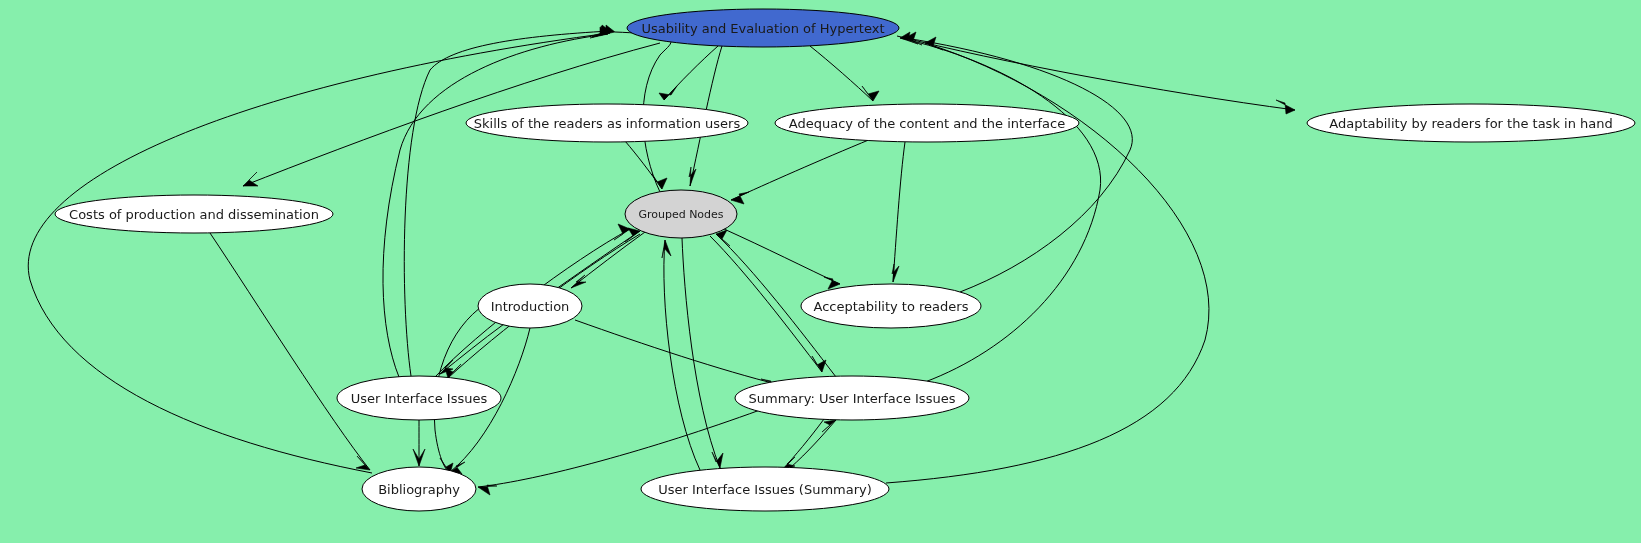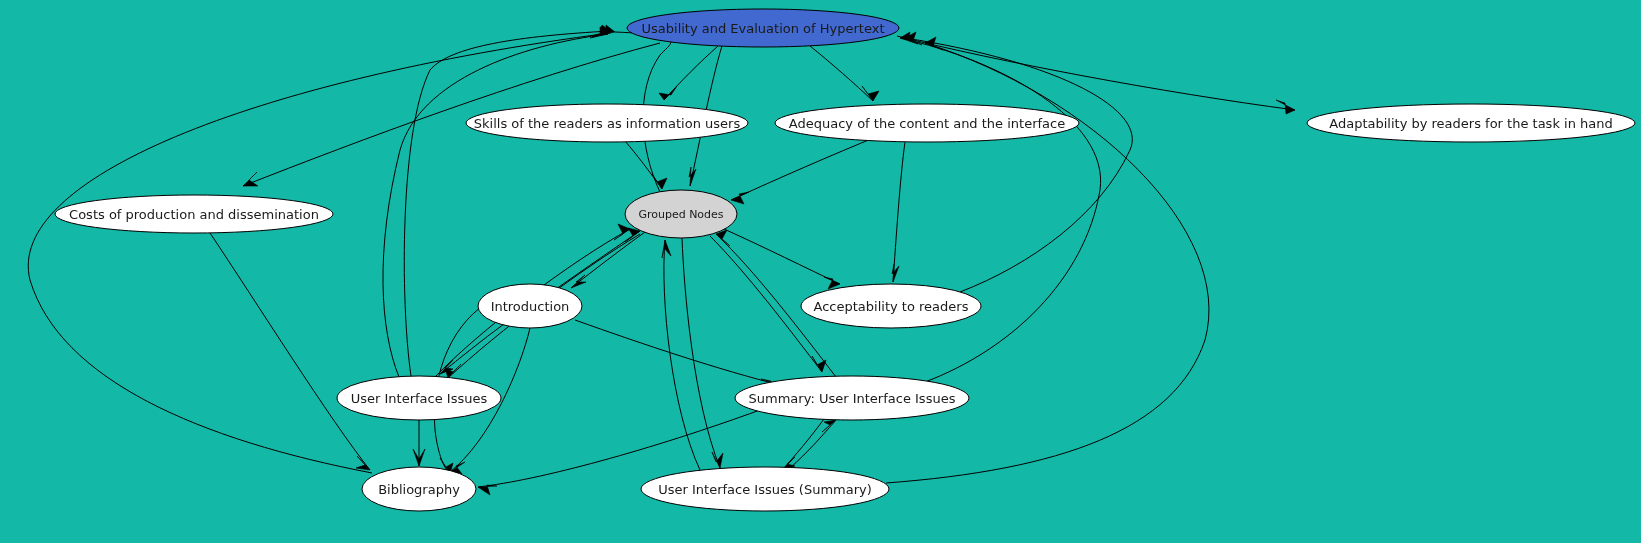--- a/index.html
+++ b/index.html
@@ -4,21 +4,21 @@
 <style>
   html, body {
     margin: 0;
     padding: 0;
     background: #ffffff;
   }
   #graph-canvas {
     position: relative;
     width: 1641px;
     height: 543px;
-    background: #14b8a6;
+    background: #86efac;
     font-family: "DejaVu Sans", sans-serif;
     overflow: hidden;
   }
   svg.graph-svg {
     display: block;
     width: 1641px;
     height: 543px;
   }
   .node-ellipse {
     stroke: #000000;

